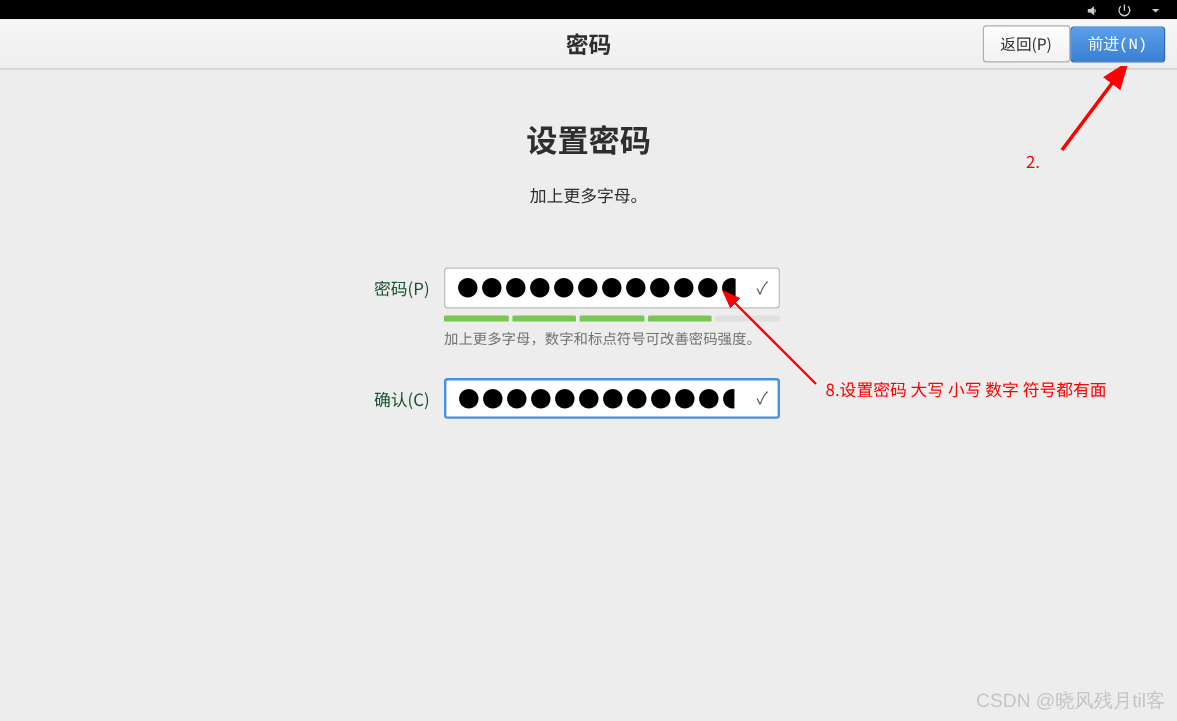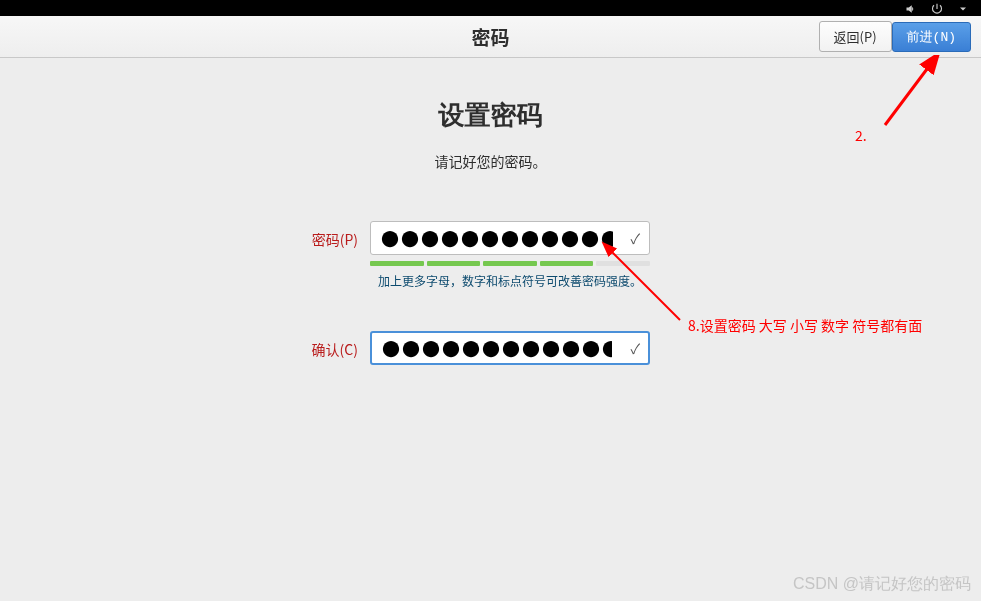--- a/index.html
+++ b/index.html
@@ -58,40 +58,39 @@
     }
     .content {
       text-align: center;
       padding-top: 40px;
     }
     .main-title {
       font-size: 26px;
       font-weight: bold;
       color: #2e2e2e;
       margin-bottom: 18px;
-      font-family: Liberation Serif, serif;
     }
     .subtitle {
       font-size: 14px;
       color: #2e2e2e;
       margin-bottom: 50px;
     }
     .form-row {
       display: flex;
       align-items: flex-start;
       justify-content: flex-start;
       margin-bottom: 8px;
       padding-left: 300px;
     }
     .form-label {
       width: 70px;
       text-align: right;
       padding-right: 12px;
       font-size: 14px;
-      color: #b91c1c;
+      color: #14532d;
       padding-top: 8px;
     }
     .input-wrap {
       position: relative;
     }
     .pwd-input {
       width: 280px;
       height: 34px;
       border: 1px solid #bdbdbd;
       border-radius: 3px;
@@ -123,22 +122,22 @@
     .strength-seg {
       flex: 1;
       background: #e0e0e0;
       border-radius: 1px;
     }
     .strength-seg.filled {
       background: #76c850;
     }
     .hint {
       font-size: 12px;
-      color: #0c4a6e;
-      text-align: center;
+      color: #737373;
+      text-align: left;
       margin-top: 6px;
     }
     .annotation {
       position: absolute;
       color: #ff0000;
       font-size: 14px;
       pointer-events: none;
     }
     .arrow-svg {
       position: absolute;
@@ -175,41 +174,41 @@
 </div>
 
 <div class="header">
   <button class="btn">返回(P)</button>
   <div class="header-title">密码</div>
   <button class="btn btn-primary">前进(N)</button>
 </div>
 
 <div class="content">
   <div class="main-title">设置密码</div>
-  <div class="subtitle">请记好您的密码。</div>
+  <div class="subtitle">加上更多字母。</div>
 
   <div class="form-row">
     <div class="form-label">密码(P)</div>
     <div>
       <div class="input-wrap">
         <input type="text" class="pwd-input" readonly="" value="●●●●●●●●●●●●●●" style="">
         <span class="check-icon">✓</span>
       </div>
       <div class="strength-bar">
         <div class="strength-seg filled"></div>
         <div class="strength-seg filled"></div>
         <div class="strength-seg filled"></div>
         <div class="strength-seg filled"></div>
         <div class="strength-seg"></div>
       </div>
       <div class="hint">加上更多字母，数字和标点符号可改善密码强度。</div>
     </div>
   </div>
 
-  <div class="form-row" style="margin-top:42px">
+  <div class="form-row" style="margin-top:24px">
     <div class="form-label">确认(C)</div>
     <div class="input-wrap">
       <input type="text" class="pwd-input focused" readonly="" value="●●●●●●●●●●●●●●" style="">
       <span class="check-icon">✓</span>
     </div>
   </div>
 </div>
 
 <svg class="arrow-svg" style="left:600px; top:240px;" width="340" height="90">
   <defs>
@@ -224,13 +223,13 @@
 <svg class="arrow-svg" style="left:870px; top:55px;" width="80" height="80">
   <defs>
       <marker id="ah2" markerWidth="10" markerHeight="10" refX="2" refY="3" orient="auto">
         <path d="M0,0 L0,6 L8,3 z" fill="#ff0000"></path>
       </marker>
     </defs>
   <line x1="15" y1="70" x2="60" y2="10" stroke="#ff0000" stroke-width="3" marker-end="url(#ah2)"></line>
 </svg>
 <div class="annotation" style="left:855px; top:125px;">2.</div>
 
-<div class="watermark">CSDN @请记好您的密码</div>
+<div class="watermark">CSDN @晓风残月til客</div>
 
 </body></html>

